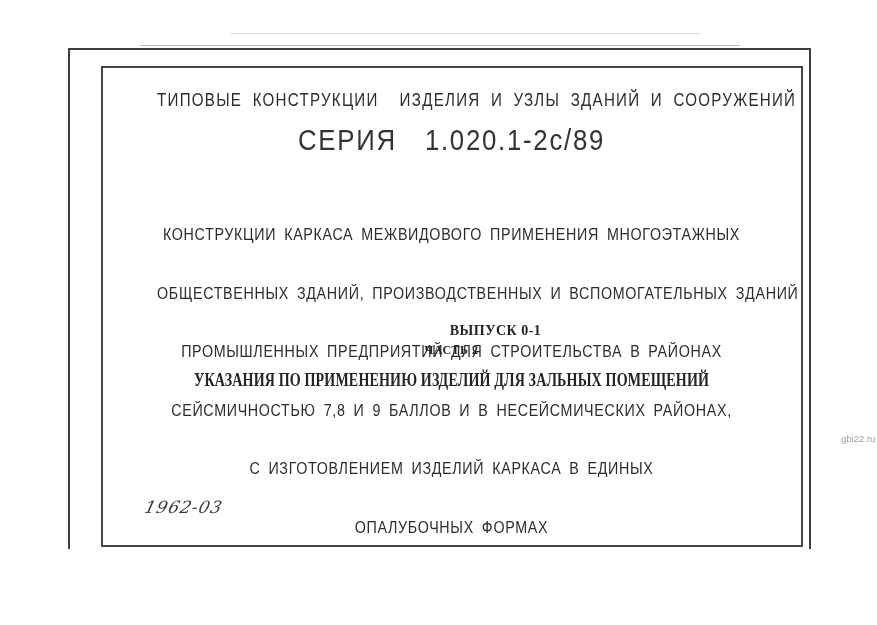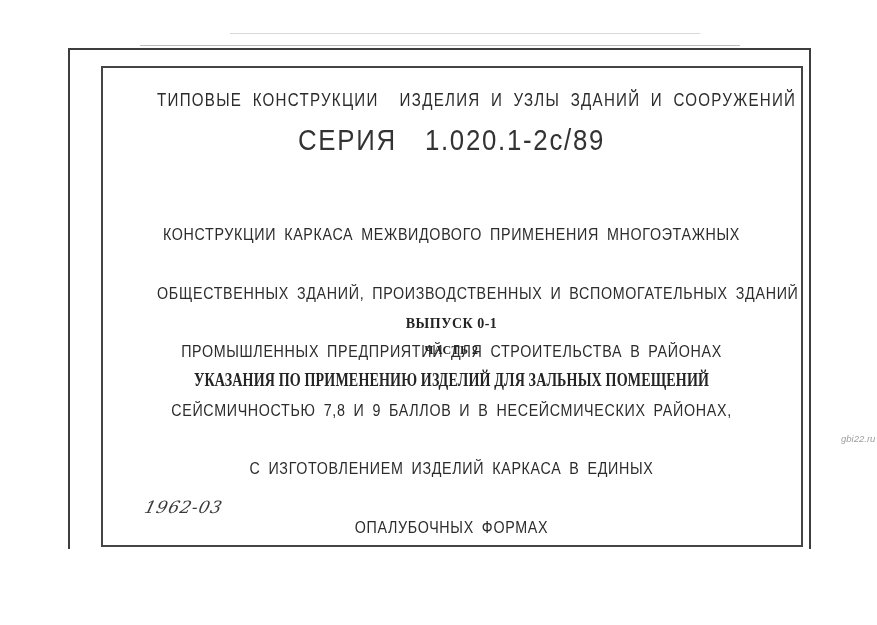--- a/index.html
+++ b/index.html
@@ -92,21 +92,21 @@
   .serif-line {
     position: absolute;
     left: 101px;
     width: 701px;
     text-align: center;
     font-family: "Liberation Serif", serif;
     font-weight: bold;
     color: #242424;
     white-space: pre;
   }
-  .issue-line { top: 316px; font-size: 14px; letter-spacing: 0.5px; }
+  .issue-line { top: 323px; font-size: 14px; letter-spacing: 0.5px; padding-left: 44px; }
   .part-line  { top: 343px; font-size: 12px; letter-spacing: 0.5px; }
   .subtitle-line {
     top: 369px;
     font-size: 19px;
     letter-spacing: 0.2px;
     transform: scaleX(0.74);
   }
   
   .handwritten {
     position: absolute;
@@ -119,21 +119,20 @@
     color: #3a3a3a;
     transform: skewX(-14deg);
   }
   
   .watermark {
     position: absolute;
     left: 841px;
     top: 433px;
     font-size: 9.5px;
     color: #9e9e9e;
-    font-style: italic;
   }
 </style>
 </head>
 <body>
 
 <div class="viewport">
 
   <div class="scan-artifact-a"></div>
   <div class="scan-artifact-b"></div>
 

